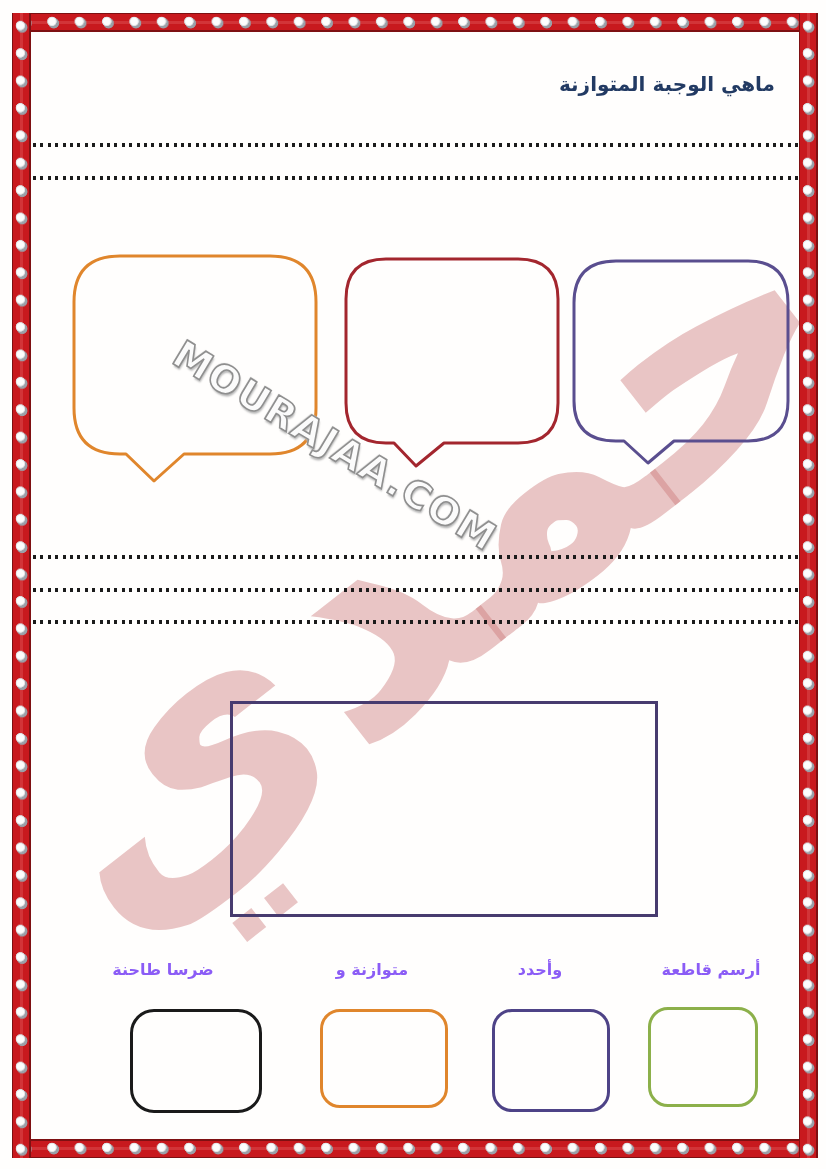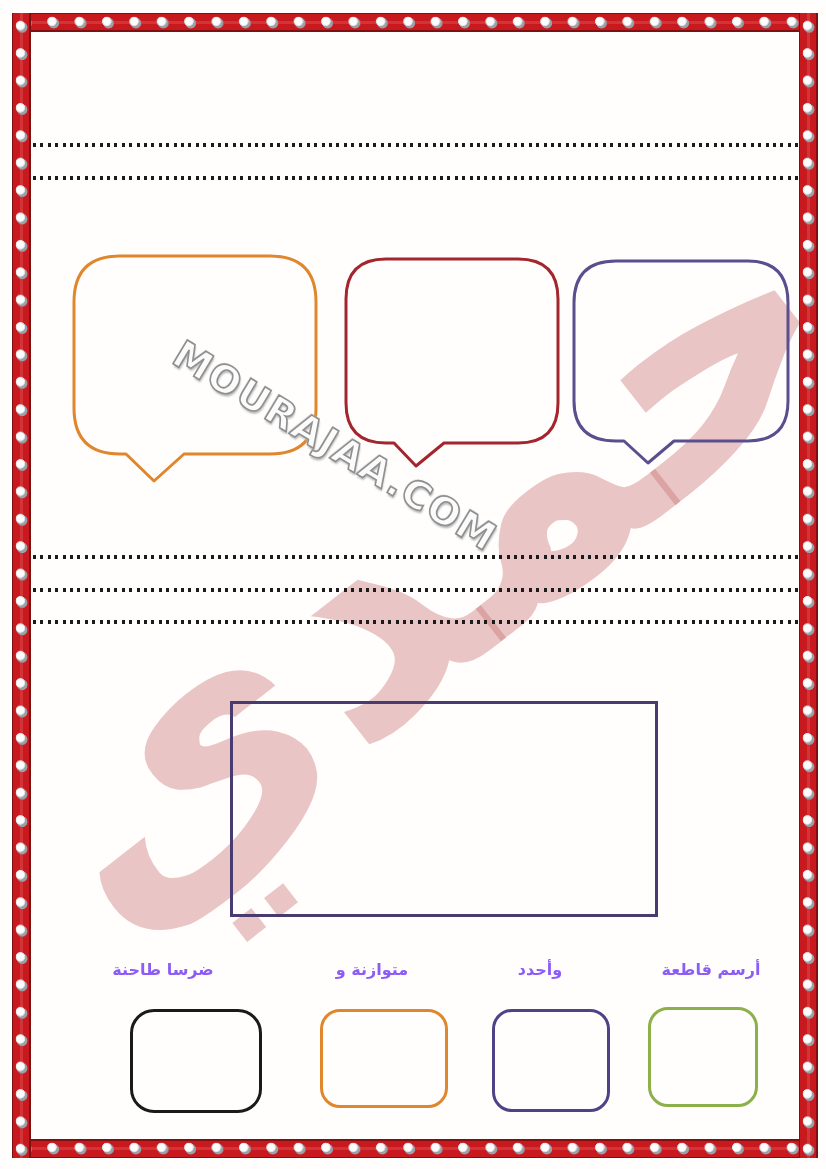--- a/index.html
+++ b/index.html
@@ -107,20 +107,21 @@
 
 <div class="page">
 
   <div class="frame frame-h frame-top"></div>
   <div class="frame frame-h frame-bottom"></div>
   <div class="frame frame-v frame-left"></div>
   <div class="frame frame-v frame-right"></div>
 
   <div class="wm-signature">حمدي</div>
 
+  <div class="heading h1">ماهي الوجبة المتوازنة</div>
   <div class="dotted dl1"></div>
   <div class="dotted dl2"></div>
 
 
   <svg class="bubble bubble-orange" width="246" height="230" viewBox="0 0 246 230">
     <path d="M48,2 L198,2 Q244,2 244,48 L244,154 Q244,200 198,200 L112,200 L82,227 L54,200 L48,200 Q2,200 2,154 L2,48 Q2,2 48,2 Z"></path>
   </svg>
   <svg class="bubble bubble-red" width="216" height="212" viewBox="0 0 216 212">
     <path d="M42,2 L174,2 Q214,2 214,42 L214,146 Q214,186 174,186 L100,186 L72,209 L50,186 L42,186 Q2,186 2,146 L2,42 Q2,2 42,2 Z"></path>
   </svg>

